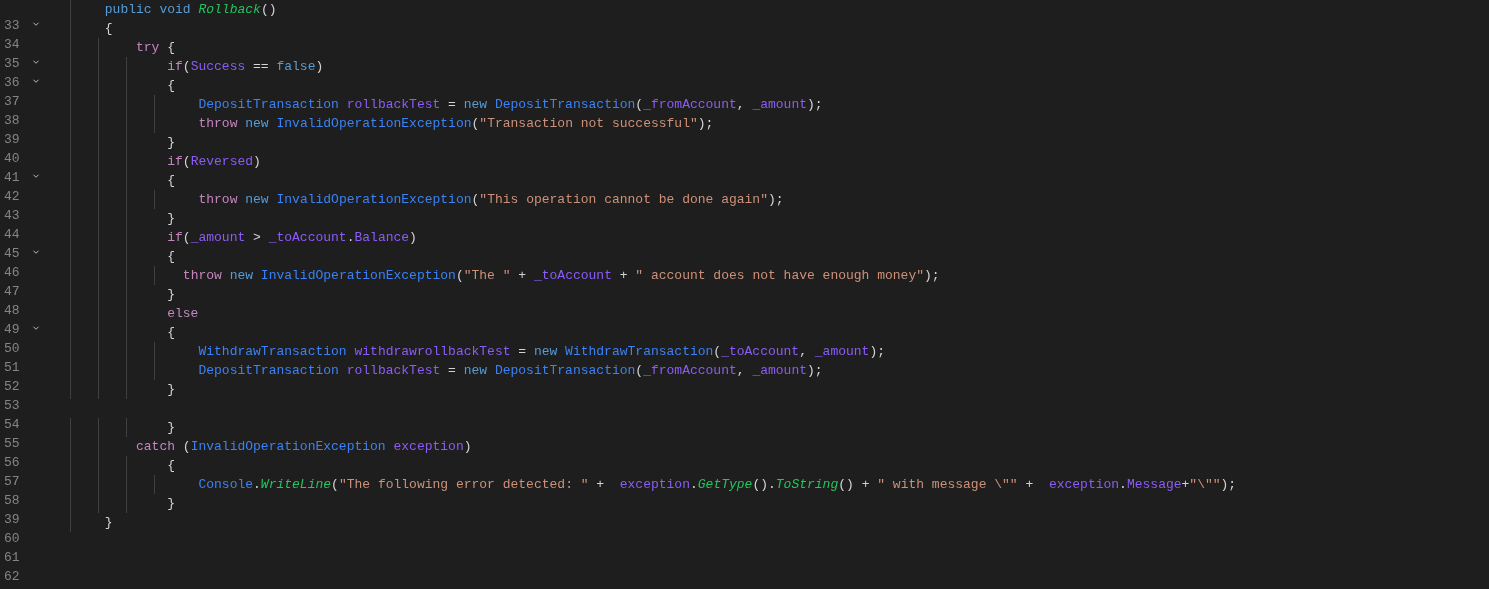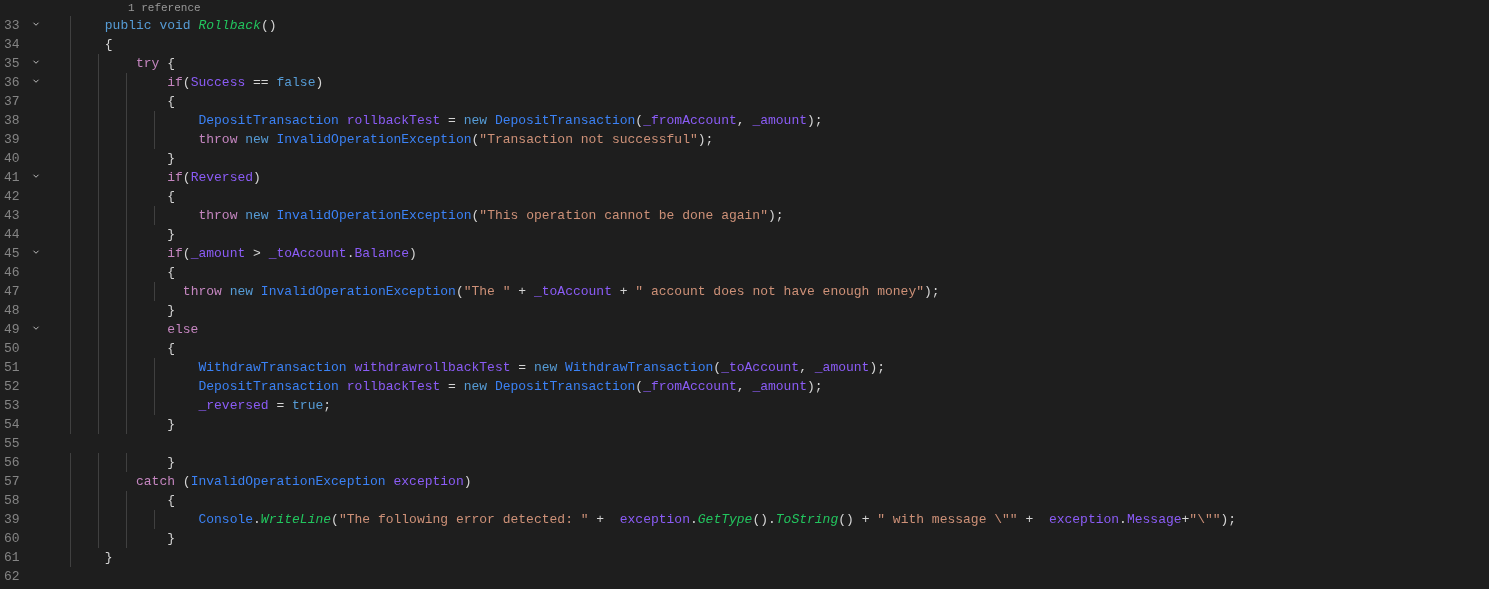--- a/index.html
+++ b/index.html
@@ -212,21 +212,20 @@
       <div class="gutter-line">
         <span class="ln">61</span>
         <span class="fold-col"></span>
       </div>
       <div class="gutter-line">
         <span class="ln">62</span>
         <span class="fold-col"></span>
       </div>
     </div>
   <div class="code-area">
-    <div class="codelens">1 reference</div>
 
     <div class="line">      <span class="tok-kw">public</span> <span class="tok-kw">void</span> <span class="tok-method">Rollback</span><span class="tok-punct">()</span><span class="indent-guide" style="left: 12px;"></span></div>
     <div class="line">      <span class="tok-punct">{</span><span class="indent-guide" style="left: 12px;"></span></div>
     <div class="line">          <span class="tok-ctrl">try</span><span class="tok-punct"> {</span><span class="indent-guide" style="left: 12px;"></span><span class="indent-guide" style="left: 40px;"></span></div>
     <div class="line">              <span class="tok-ctrl">if</span><span class="tok-punct">(</span><span class="tok-var">Success</span><span class="tok-punct"> == </span><span class="tok-kw">false</span><span class="tok-punct">)</span><span class="indent-guide" style="left: 12px;"></span><span class="indent-guide" style="left: 40px;"></span><span class="indent-guide" style="left: 68px;"></span></div>
     <div class="line">              <span class="tok-punct">{</span><span class="indent-guide" style="left: 12px;"></span><span class="indent-guide" style="left: 40px;"></span><span class="indent-guide" style="left: 68px;"></span></div>
     <div class="line">                  <span class="tok-type">DepositTransaction</span><span class="tok-var"> rollbackTest</span><span class="tok-punct"> = </span><span class="tok-kw">new</span><span class="tok-type"> DepositTransaction</span><span class="tok-punct">(</span><span class="tok-var">_fromAccount</span><span class="tok-punct">, </span><span class="tok-var">_amount</span><span class="tok-punct">);</span><span class="indent-guide" style="left: 12px;"></span><span class="indent-guide" style="left: 40px;"></span><span class="indent-guide" style="left: 68px;"></span><span class="indent-guide" style="left: 96px;"></span></div>
     <div class="line">                  <span class="tok-ctrl">throw</span><span class="tok-kw"> new</span><span class="tok-type"> InvalidOperationException</span><span class="tok-punct">(</span><span class="tok-str">"Transaction not successful"</span><span class="tok-punct">);</span><span class="indent-guide" style="left: 12px;"></span><span class="indent-guide" style="left: 40px;"></span><span class="indent-guide" style="left: 68px;"></span><span class="indent-guide" style="left: 96px;"></span></div>
     <div class="line">              <span class="tok-punct">}</span><span class="indent-guide" style="left: 12px;"></span><span class="indent-guide" style="left: 40px;"></span><span class="indent-guide" style="left: 68px;"></span></div>
     <div class="line">              <span class="tok-ctrl">if</span><span class="tok-punct">(</span><span class="tok-var">Reversed</span><span class="tok-punct">)</span><span class="indent-guide" style="left: 12px;"></span><span class="indent-guide" style="left: 40px;"></span><span class="indent-guide" style="left: 68px;"></span></div>
@@ -234,21 +233,20 @@
     <div class="line">                  <span class="tok-ctrl">throw</span><span class="tok-kw"> new</span><span class="tok-type"> InvalidOperationException</span><span class="tok-punct">(</span><span class="tok-str">"This operation cannot be done again"</span><span class="tok-punct">);</span><span class="indent-guide" style="left: 12px;"></span><span class="indent-guide" style="left: 40px;"></span><span class="indent-guide" style="left: 68px;"></span><span class="indent-guide" style="left: 96px;"></span></div>
     <div class="line">              <span class="tok-punct">}</span><span class="indent-guide" style="left: 12px;"></span><span class="indent-guide" style="left: 40px;"></span><span class="indent-guide" style="left: 68px;"></span></div>
     <div class="line">              <span class="tok-ctrl">if</span><span class="tok-punct">(</span><span class="tok-var">_amount</span><span class="tok-punct"> &gt; </span><span class="tok-var">_toAccount</span><span class="tok-punct">.</span><span class="tok-var">Balance</span><span class="tok-punct">)</span><span class="indent-guide" style="left: 12px;"></span><span class="indent-guide" style="left: 40px;"></span><span class="indent-guide" style="left: 68px;"></span></div>
     <div class="line">              <span class="tok-punct">{</span><span class="indent-guide" style="left: 12px;"></span><span class="indent-guide" style="left: 40px;"></span><span class="indent-guide" style="left: 68px;"></span></div>
     <div class="line">                <span class="tok-ctrl">throw</span><span class="tok-kw"> new</span><span class="tok-type"> InvalidOperationException</span><span class="tok-punct">(</span><span class="tok-str">"The "</span><span class="tok-punct"> + </span><span class="tok-var">_toAccount</span><span class="tok-punct"> + </span><span class="tok-str">" account does not have enough money"</span><span class="tok-punct">);</span><span class="indent-guide" style="left: 12px;"></span><span class="indent-guide" style="left: 40px;"></span><span class="indent-guide" style="left: 68px;"></span><span class="indent-guide" style="left: 96px;"></span></div>
     <div class="line">              <span class="tok-punct">}</span><span class="indent-guide" style="left: 12px;"></span><span class="indent-guide" style="left: 40px;"></span><span class="indent-guide" style="left: 68px;"></span></div>
     <div class="line">              <span class="tok-ctrl">else</span><span class="indent-guide" style="left: 12px;"></span><span class="indent-guide" style="left: 40px;"></span><span class="indent-guide" style="left: 68px;"></span></div>
     <div class="line">              <span class="tok-punct">{</span><span class="indent-guide" style="left: 12px;"></span><span class="indent-guide" style="left: 40px;"></span><span class="indent-guide" style="left: 68px;"></span></div>
     <div class="line">                  <span class="tok-type">WithdrawTransaction</span><span class="tok-var"> withdrawrollbackTest</span><span class="tok-punct"> = </span><span class="tok-kw">new</span><span class="tok-type"> WithdrawTransaction</span><span class="tok-punct">(</span><span class="tok-var">_toAccount</span><span class="tok-punct">, </span><span class="tok-var">_amount</span><span class="tok-punct">);</span><span class="indent-guide" style="left: 12px;"></span><span class="indent-guide" style="left: 40px;"></span><span class="indent-guide" style="left: 68px;"></span><span class="indent-guide" style="left: 96px;"></span></div>
     <div class="line">                  <span class="tok-type">DepositTransaction</span><span class="tok-var"> rollbackTest</span><span class="tok-punct"> = </span><span class="tok-kw">new</span><span class="tok-type"> DepositTransaction</span><span class="tok-punct">(</span><span class="tok-var">_fromAccount</span><span class="tok-punct">, </span><span class="tok-var">_amount</span><span class="tok-punct">);</span><span class="indent-guide" style="left: 12px;"></span><span class="indent-guide" style="left: 40px;"></span><span class="indent-guide" style="left: 68px;"></span><span class="indent-guide" style="left: 96px;"></span></div>
-    <div class="line">                  <span class="tok-var">_reversed</span><span class="tok-punct"> = </span><span class="tok-kw">true</span><span class="tok-punct">;</span><span class="indent-guide" style="left: 12px;"></span><span class="indent-guide" style="left: 40px;"></span><span class="indent-guide" style="left: 68px;"></span><span class="indent-guide" style="left: 96px;"></span></div>
     <div class="line">              <span class="tok-punct">}</span><span class="indent-guide" style="left: 12px;"></span><span class="indent-guide" style="left: 40px;"></span><span class="indent-guide" style="left: 68px;"></span></div>
     <div class="line"><span></span></div>
     <div class="line">              <span class="tok-punct">}</span><span class="indent-guide" style="left: 12px;"></span><span class="indent-guide" style="left: 40px;"></span><span class="indent-guide" style="left: 68px;"></span></div>
     <div class="line">          <span class="tok-ctrl">catch</span><span class="tok-punct"> (</span><span class="tok-type">InvalidOperationException</span><span class="tok-var"> exception</span><span class="tok-punct">)</span><span class="indent-guide" style="left: 12px;"></span><span class="indent-guide" style="left: 40px;"></span></div>
     <div class="line">              <span class="tok-punct">{</span><span class="indent-guide" style="left: 12px;"></span><span class="indent-guide" style="left: 40px;"></span><span class="indent-guide" style="left: 68px;"></span></div>
     <div class="line">                  <span class="tok-type">Console</span><span class="tok-punct">.</span><span class="tok-method">WriteLine</span><span class="tok-punct">(</span><span class="tok-str">"The following error detected: "</span><span class="tok-punct"> +  </span><span class="tok-var">exception</span><span class="tok-punct">.</span><span class="tok-method">GetType</span><span class="tok-punct">().</span><span class="tok-method">ToString</span><span class="tok-punct">()</span><span class="tok-punct"> + </span><span class="tok-str">" with message \""</span><span class="tok-punct"> +  </span><span class="tok-var">exception</span><span class="tok-punct">.</span><span class="tok-var">Message</span><span class="tok-punct">+</span><span class="tok-str">"\""</span><span class="tok-punct">);</span><span class="indent-guide" style="left: 12px;"></span><span class="indent-guide" style="left: 40px;"></span><span class="indent-guide" style="left: 68px;"></span><span class="indent-guide" style="left: 96px;"></span></div>
     <div class="line">              <span class="tok-punct">}</span><span class="indent-guide" style="left: 12px;"></span><span class="indent-guide" style="left: 40px;"></span><span class="indent-guide" style="left: 68px;"></span></div>
     <div class="line">      <span class="tok-punct">}</span><span class="indent-guide" style="left: 12px;"></span></div>
     <div class="line"><span></span></div>
   </div>

